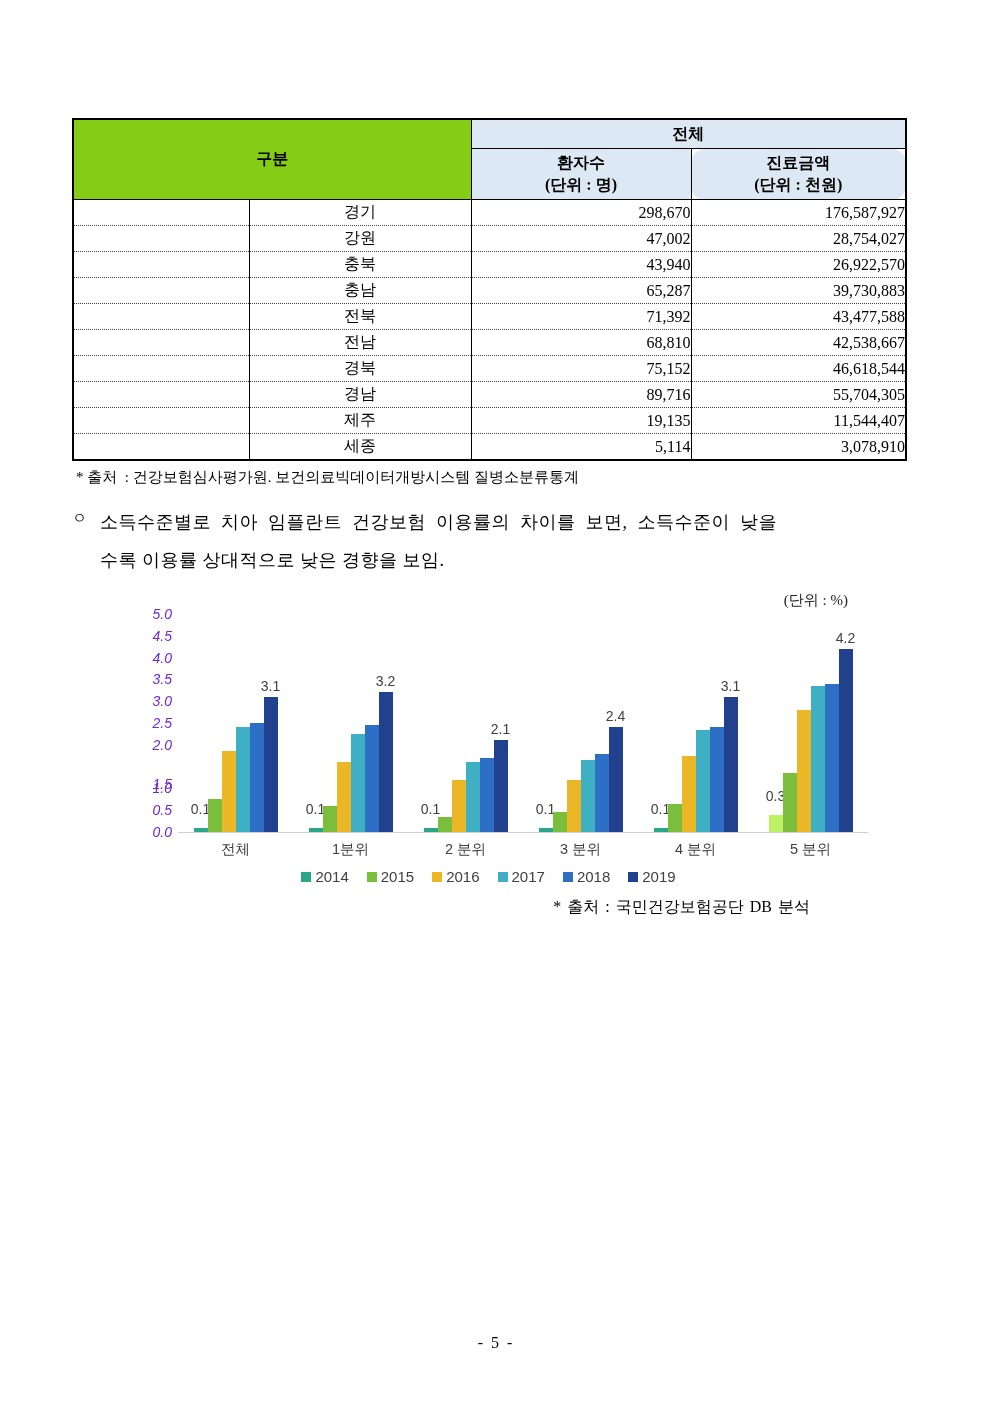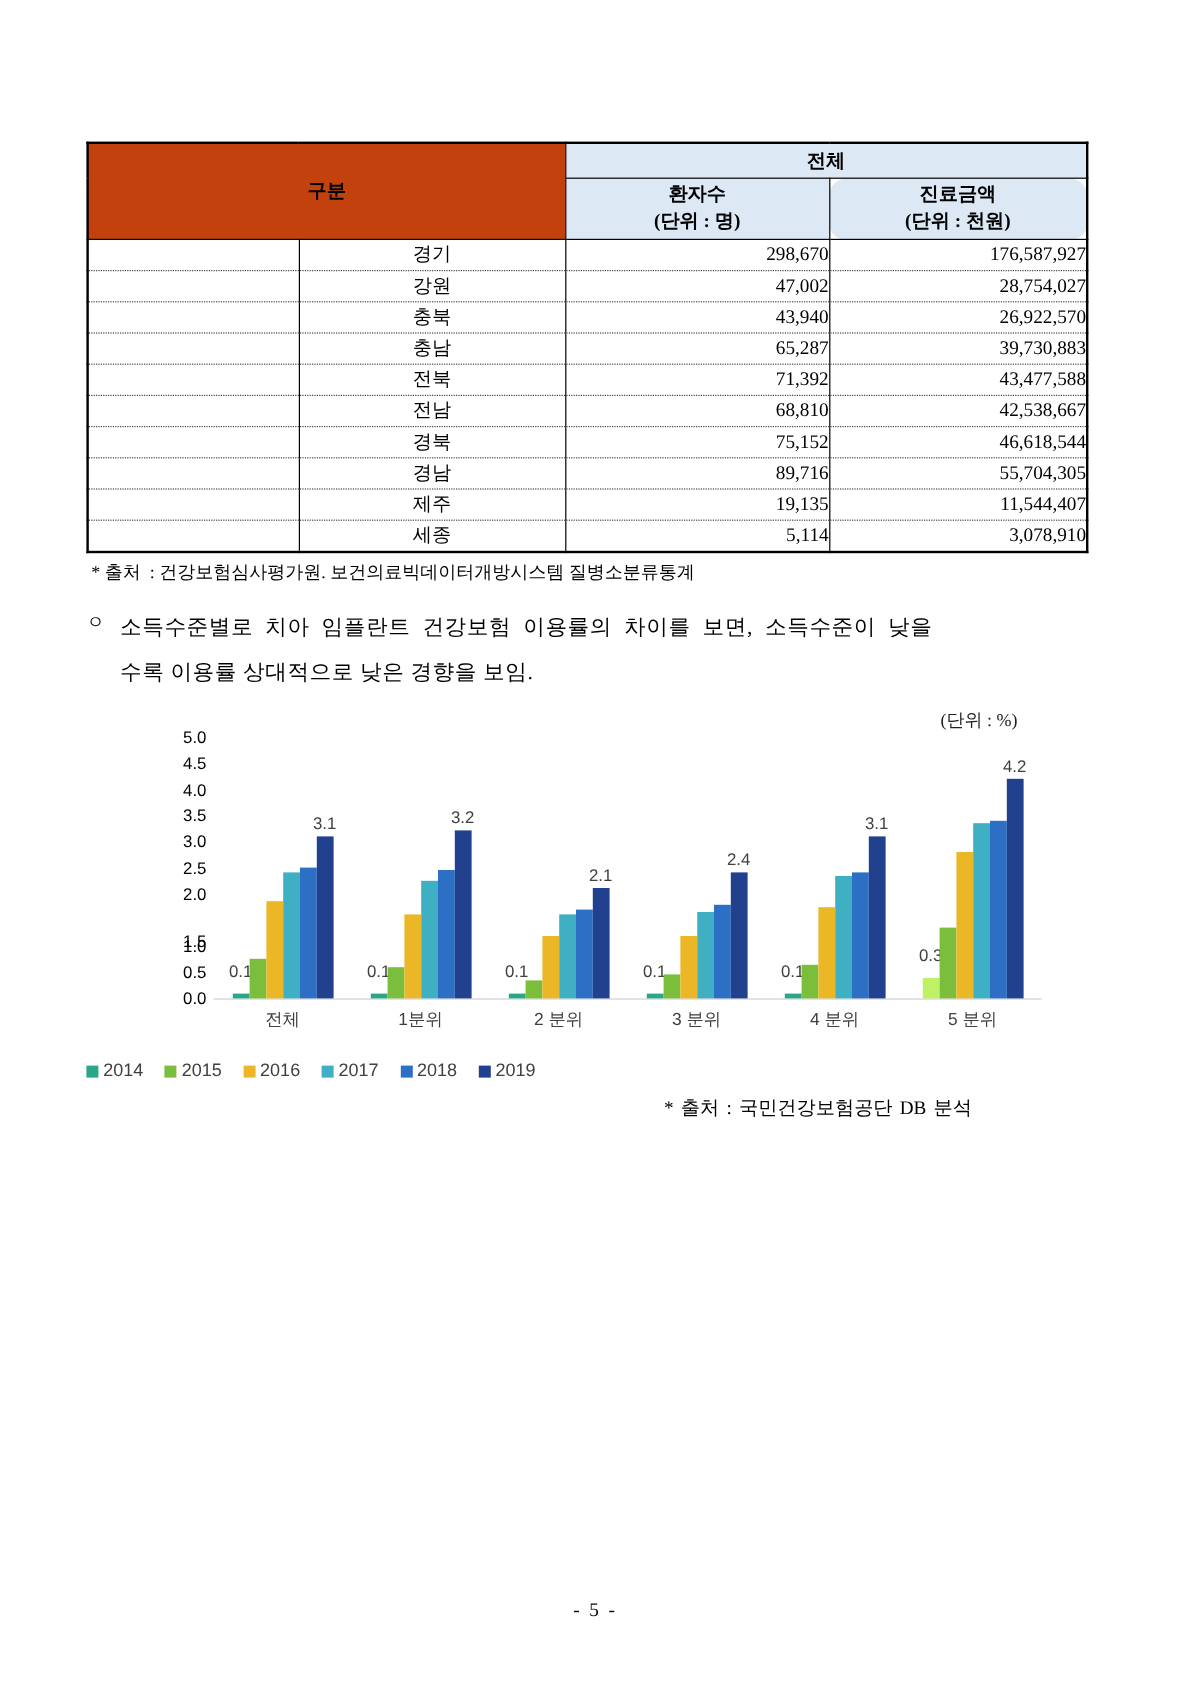--- a/index.html
+++ b/index.html
@@ -87,23 +87,24 @@
   .chart-area {
     display: flex;
     margin-left: 76px;
     margin-top: 4px;
   }
   .y-axis { position: relative; width: 30px; height: 218px; flex: none; }
   .y-axis .tick {
     position: absolute;
     right: 6px;
     font-size: 14px;
-    color: #000000;
+    color: #6d28d9;
     line-height: 18px;
     white-space: nowrap;
+    font-style: italic;
   }
   .plot {
     position: relative;
     width: 690px;
     height: 218px;
     border-bottom: 1px solid #d0d0d0;
     display: flex;
     align-items: flex-end;
   }
   .group {
@@ -130,22 +131,23 @@
     width: 690px;
     padding-top: 7px;
   }
   .cat {
     flex: 1;
     text-align: center;
     font-size: 14.5px;
     color: #404040;
   }
   .legend {
-    margin-top: 25px;
-    display: flex;
+    margin-top: 9px;
+    display: flex;
+    justify-content: center;
     gap: 18px;
   }
   .legend-item { display: flex; align-items: center; gap: 4px; font-size: 15px; color: #404040; }
   .legend-swatch { width: 10px; height: 10px; flex: none; }
   .chart-source {
     margin-top: 12px;
     text-align: right;
     margin-right: 95px;
     font-size: 16px;
     font-family: "Liberation Serif", serif;
@@ -169,21 +171,21 @@
 
   <table class="stats">
     <colgroup>
         <col class="c1">
         <col class="c2">
         <col class="c3">
         <col class="c4">
       </colgroup>
     <thead>
       <tr class="h1">
-        <th colspan="2" rowspan="2" style="background: #c2410c;">구분</th>
+        <th colspan="2" rowspan="2" style="background: #84cc16;">구분</th>
         <th colspan="2" style="background: rgb(220, 232, 244);">전체</th>
       </tr>
       <tr class="h2">
         <th style="background: rgb(220, 232, 244);">
           <span>환자수</span><br>
           <span>(단위 : 명)</span>
         </th>
         <th style="background: rgb(220, 232, 244); border-radius: 14px;">
           <span>진료금액</span><br>
           <span>(단위 : 천원)</span>

